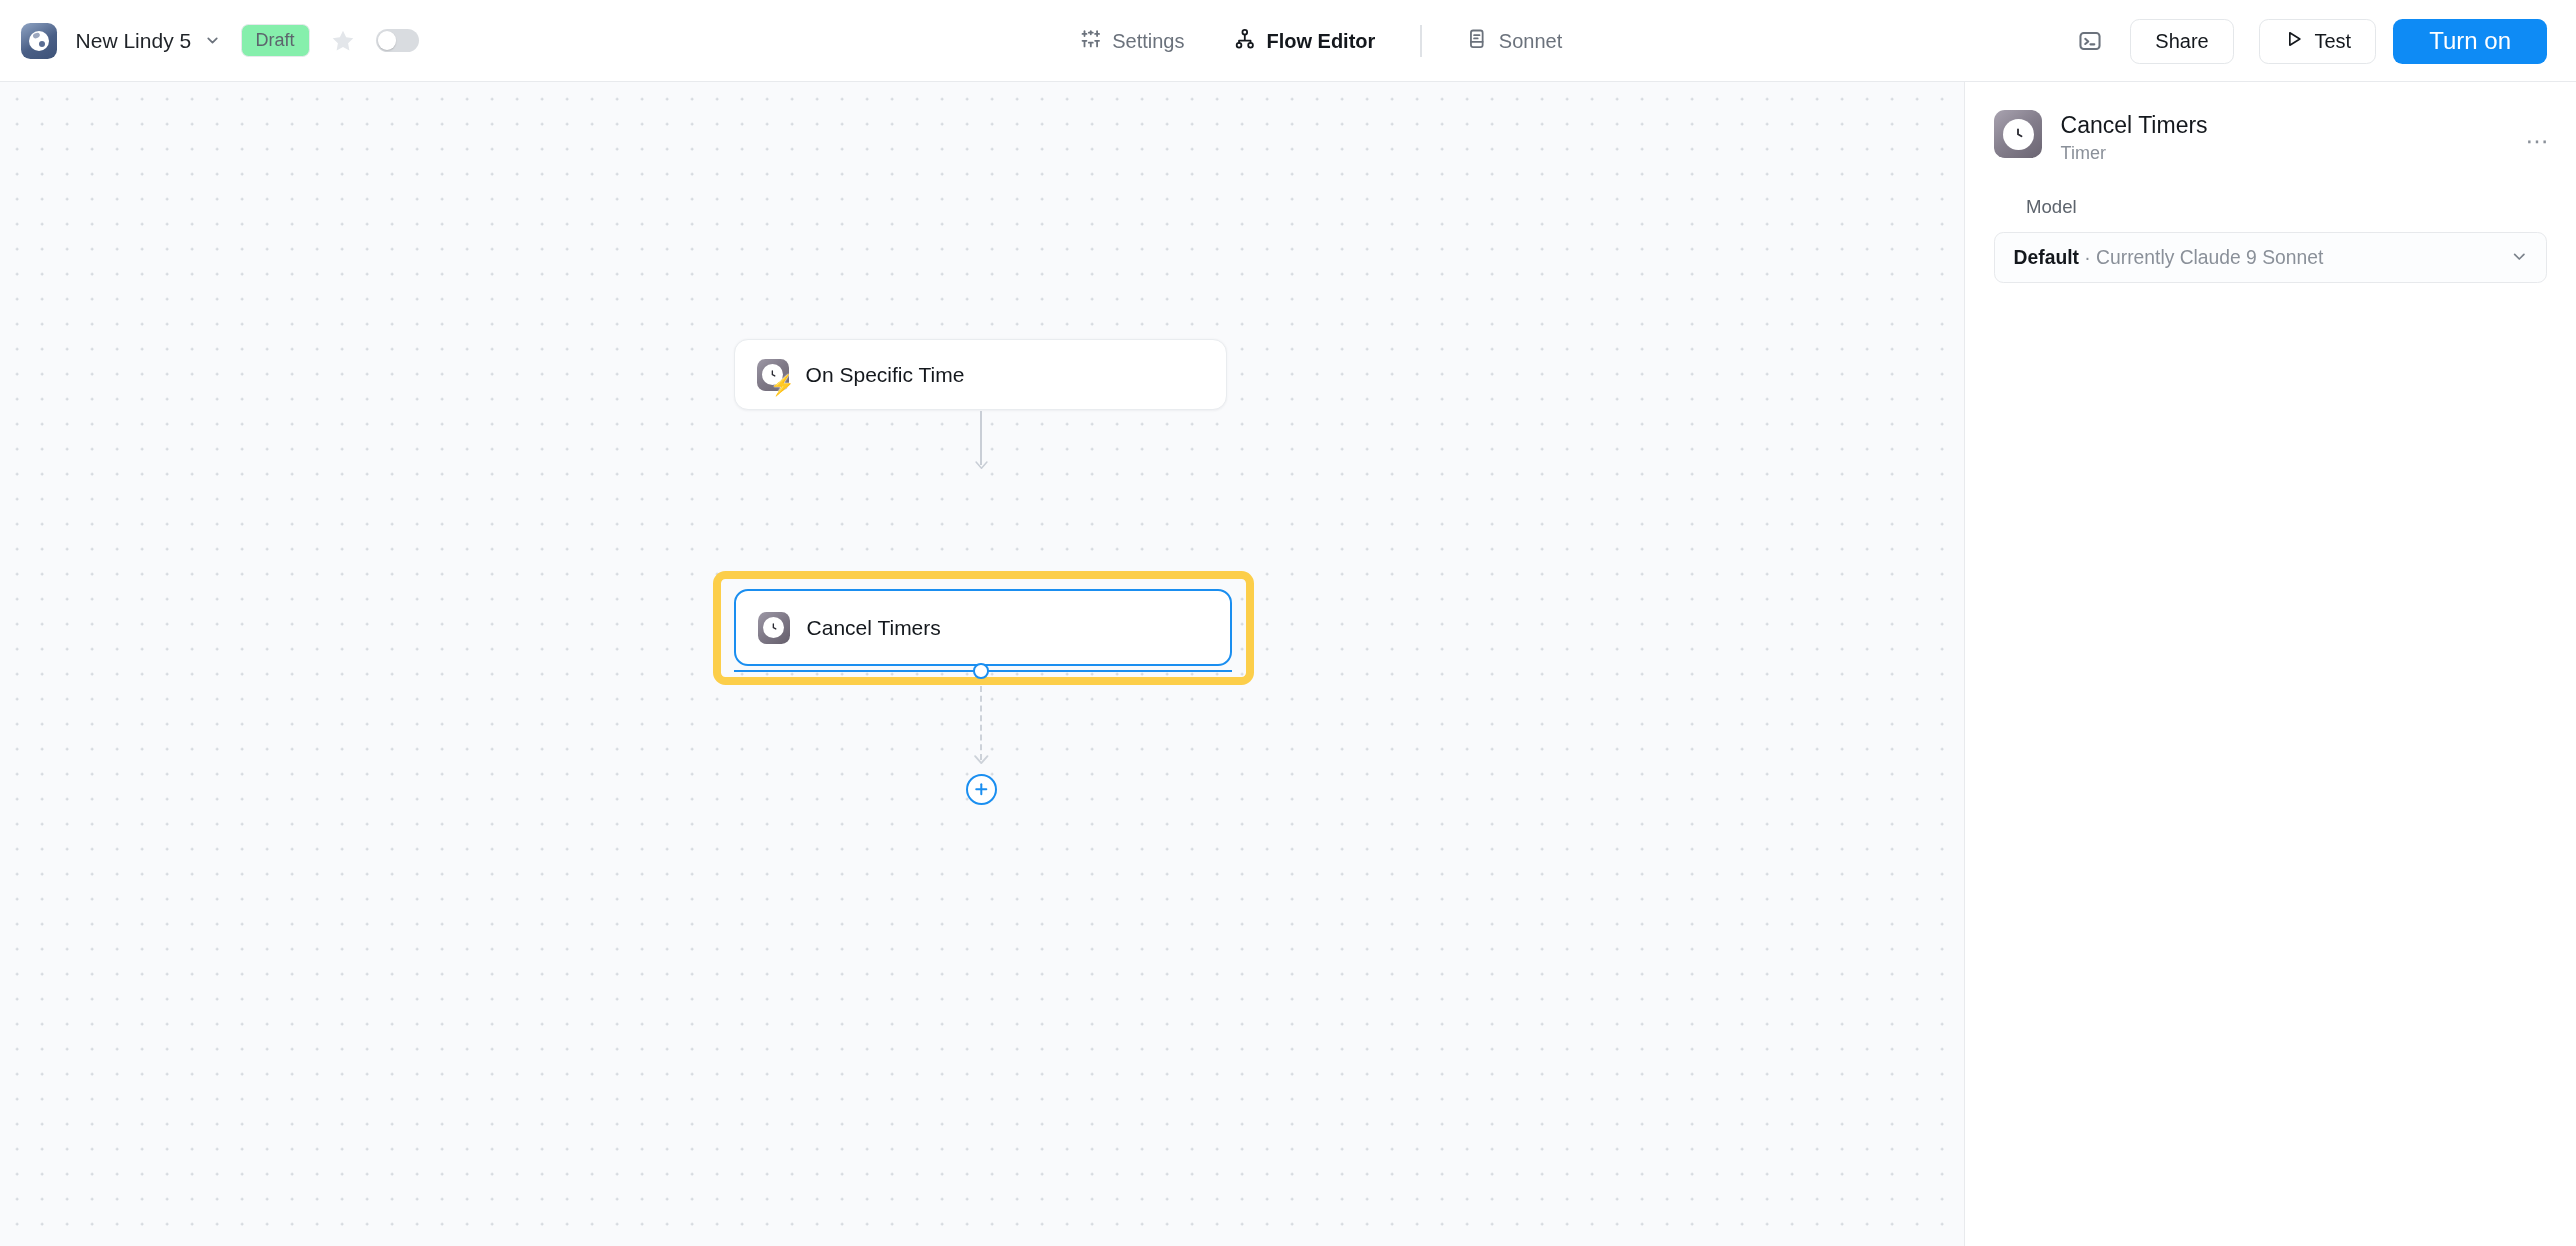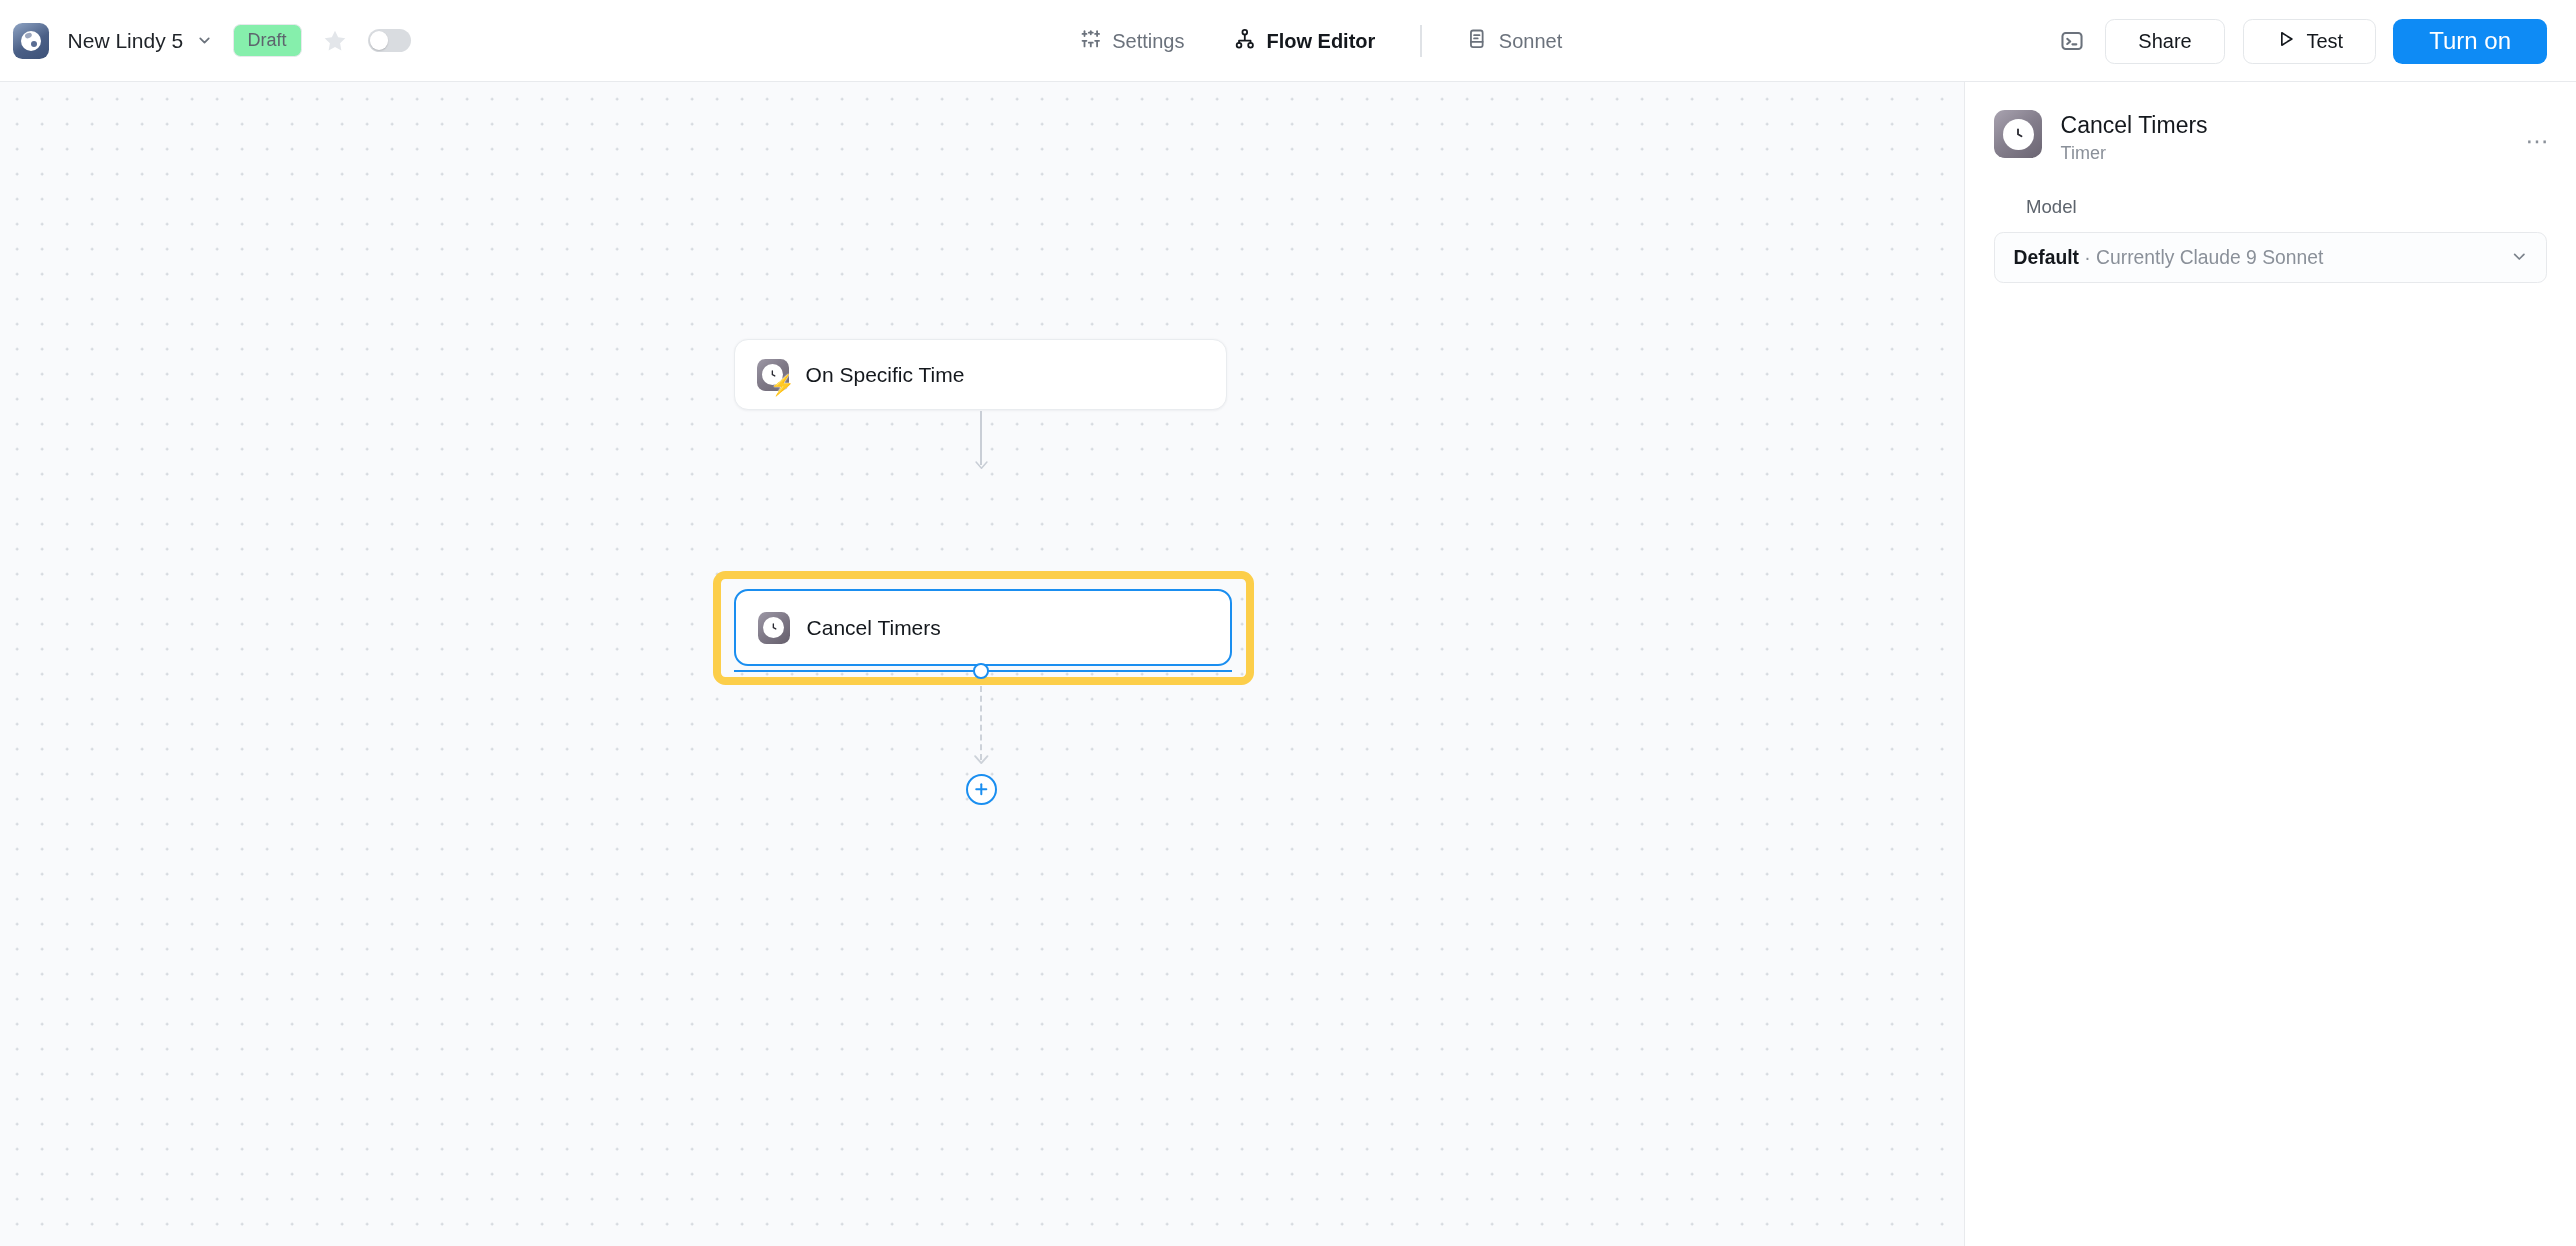--- a/index.html
+++ b/index.html
@@ -11,21 +11,21 @@
   }
 
   
   .topbar {
     position: absolute; top: 0; left: 0;
     width: 2576px; height: 82px;
     background: #ffffff;
     border-bottom: 1.5px solid #e8eaed;
     display: flex; align-items: center;
   }
-  .tb-left { display: flex; align-items: center; padding-left: 13px; gap: 0; }
+  .tb-left { display: flex; align-items: center; padding-left: 13px; gap: 0; margin-left: 8px; }
 
   .app-logo {
     width: 36px; height: 36px; border-radius: 9.3px;
     background: linear-gradient(150deg, #8fa4c4 0%, #4a5f86 55%, #3d5278 100%);
     display: flex; align-items: center; justify-content: center;
     flex-shrink: 0;
   }
   .logo-mark { width: 20px; height: 20px; position: relative; }
   .logo-mark .big {
     position: absolute; left: 0; top: 0; width: 20px; height: 20px;
@@ -87,24 +87,24 @@
 
   .tb-right {
     position: absolute; right: 29px; top: 0; height: 82px;
     display: flex; align-items: center; gap: 0;
   }
   .icon-btn-plain {
     width: 31px; height: 31px;
     display: flex; align-items: center; justify-content: center;
   }
   .btn-outline {
-    margin-left: 18px;
+    margin-left: 25px;
     border: 1.5px solid #e4e7ea; border-radius: 9.3px;
     background: #ffffff;
-    height: 45px; padding: 0 32px;
+    height: 45px; padding: 0 24px;
     display: flex; align-items: center; gap: 10.8px;
     font-size: 20px; color: #14181d;
     white-space: nowrap;
   }
   .btn-primary {
     margin-left: 17px;
     border: none; border-radius: 9.3px;
     background: #0e8bf5;
     height: 45px; padding: 0 36px;
     display: flex; align-items: center;

